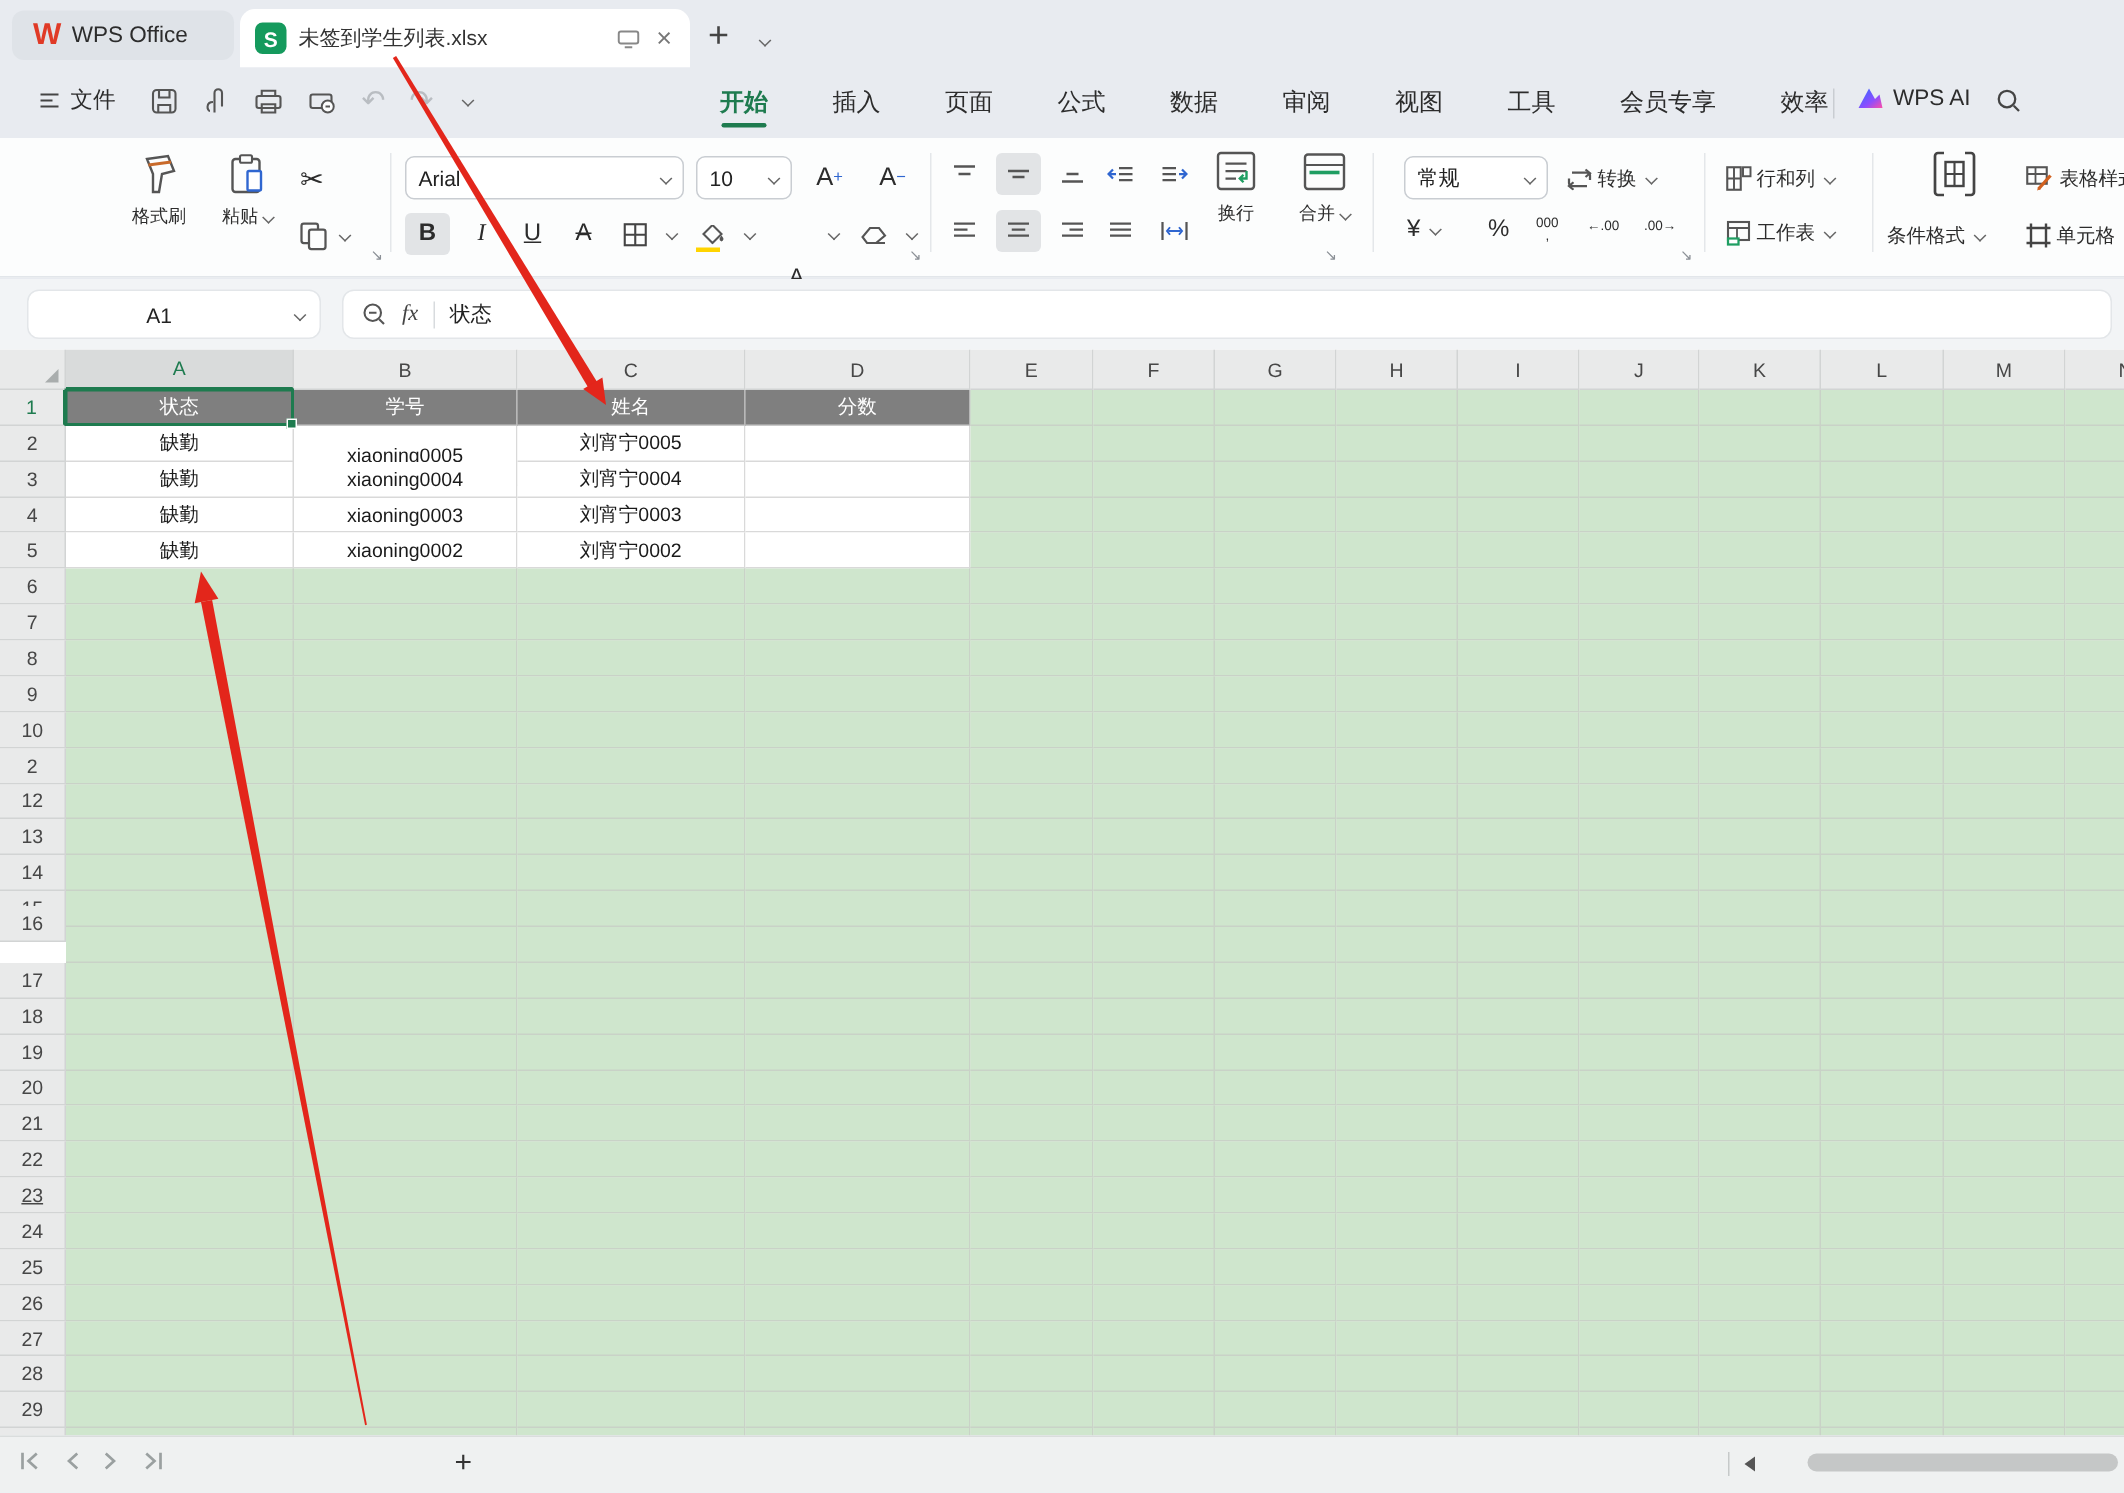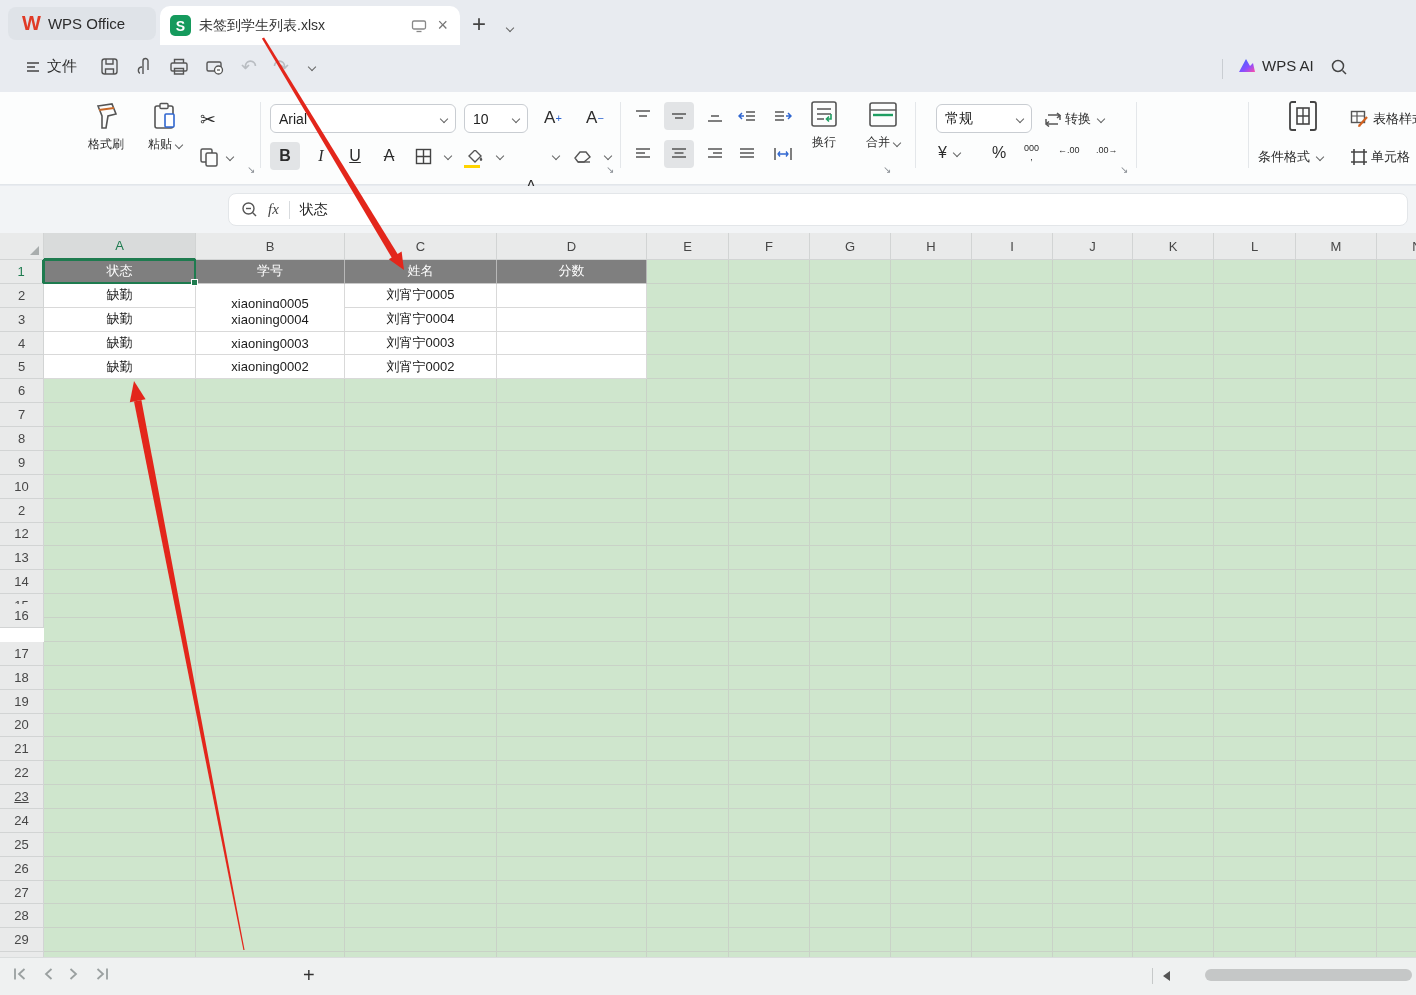--- a/index.html
+++ b/index.html
@@ -170,20 +170,32 @@
         <svg class="ic" width="20" height="19" viewBox="0 0 20 19">
           <rect x="2" y="5" width="14" height="9" rx="1.5" fill="none" stroke="#555" stroke-width="1.4"></rect>
           <circle cx="13.5" cy="13" r="4" fill="#fcfdfd" stroke="#555" stroke-width="1.3"></circle>
           <path d="M12 13h3" stroke="#555" stroke-width="1.3"></path>
         </svg>
       </span>
     <span class="ghost">↶</span>
     <span class="ghost">↷</span>
     <span><span class="chev"></span></span>
   </div>
+  <div class="menu-tabs">
+      <div class="mtab active">开始</div>
+      <div class="mtab">插入</div>
+      <div class="mtab">页面</div>
+      <div class="mtab">公式</div>
+      <div class="mtab">数据</div>
+      <div class="mtab">审阅</div>
+      <div class="mtab">视图</div>
+      <div class="mtab">工具</div>
+      <div class="mtab">会员专享</div>
+      <div class="mtab">效率</div>
+    </div>
   <div class="mb-div"></div>
   <div class="ai">
     <svg class="ic" width="18" height="16" viewBox="0 0 18 16">
       <defs>
           <linearGradient id="aig" x1="0" y1="0" x2="1" y2="1">
             <stop offset="0" stop-color="#2f6bff"></stop>
             <stop offset=".6" stop-color="#8b4dff"></stop>
             <stop offset="1" stop-color="#ff4da6"></stop>
           </linearGradient>
         </defs>
@@ -398,20 +410,40 @@
     <div class="iconbtn" style="left:130px; top:46px;">
         <span class="tinytxt blue">←.00</span>
       </div>
     <div class="iconbtn" style="left:168px; top:46px;">
         <span class="tinytxt blue">.00→</span>
       </div>
   </div>
   <span class="launcher" style="left:1120px; top:72px;">↘</span>
   <div class="rdiv" style="left:1136px;"></div>
 
+  <div class="rgroup" style="left:1150px; width:96px;">
+    <div class="iconbtn" style="left:0; top:10px;">
+      <svg class="ic" width="18" height="18" viewBox="0 0 18 18">
+          <rect x="1.5" y="1.5" width="9" height="15" fill="none" stroke="#555" stroke-width="1.4"></rect>
+          <path d="M6 1.5v15M1.5 9h9" stroke="#555" stroke-width="1.3"></path>
+          <rect x="12" y="1.5" width="5" height="6" fill="none" stroke="#555" stroke-width="1.3"></rect>
+        </svg>
+      <span>行和列</span>
+        <span class="chev"></span>
+    </div>
+    <div class="iconbtn" style="left:0; top:46px;">
+      <svg class="ic" width="18" height="18" viewBox="0 0 18 18">
+          <rect x="2" y="2" width="14" height="12" fill="none" stroke="#555" stroke-width="1.4"></rect>
+          <path d="M2 6h14M8 6v8" stroke="#555" stroke-width="1.2"></path>
+          <rect x="2" y="13" width="7" height="4" fill="#fff" stroke="#1f9e62" stroke-width="1.5"></rect>
+        </svg>
+      <span>工作表</span>
+        <span class="chev"></span>
+    </div>
+  </div>
   <div class="rdiv" style="left:1248px;"></div>
 
   <div class="rgroup" style="left:1258px; width:158px;">
     <div style="position:absolute; left:30px; top:0;">
       <svg class="ic" width="30" height="32" viewBox="0 0 30 32">
           <path d="M8 2 H4 a2 2 0 00-2 2 v24 a2 2 0 002 2 h4 M22 2 h4 a2 2 0 012 2 v24 a2 2 0 01-2 2 h-4" fill="none" stroke="#444" stroke-width="1.8"></path>
           <rect x="9" y="8" width="12" height="16" fill="none" stroke="#444" stroke-width="1.6"></rect>
           <path d="M15 8v16M9 16h12" stroke="#444" stroke-width="1.4"></path>
         </svg>
     </div>
@@ -431,20 +463,24 @@
     <div class="iconbtn" style="left:92px; top:48px; white-space:nowrap;">
       <svg class="ic" width="18" height="18" viewBox="0 0 18 18">
           <path d="M4 1v16M14 1v16M1 4h16M1 14h16" stroke="#444" stroke-width="1.6"></path>
         </svg>
       <span>单元格</span>
     </div>
   </div>
 </div>
 
 <div class="fbar">
+  <div class="namebox">
+    <span class="nv">A1</span>
+    <span class="chev" style="margin-right:10px;"></span>
+  </div>
   <div class="fxbox">
     <span>
         <svg class="ic" width="17" height="17" viewBox="0 0 17 17">
           <circle cx="7.5" cy="7.5" r="5.5" fill="none" stroke="#555" stroke-width="1.4"></circle>
           <path d="M5 7.5h5" stroke="#555" stroke-width="1.4"></path>
           <path d="M11.8 11.8 L15 15" stroke="#555" stroke-width="1.4"></path>
         </svg>
       </span>
     <span class="fxit">fx</span>
     <span class="fdiv"></span>

